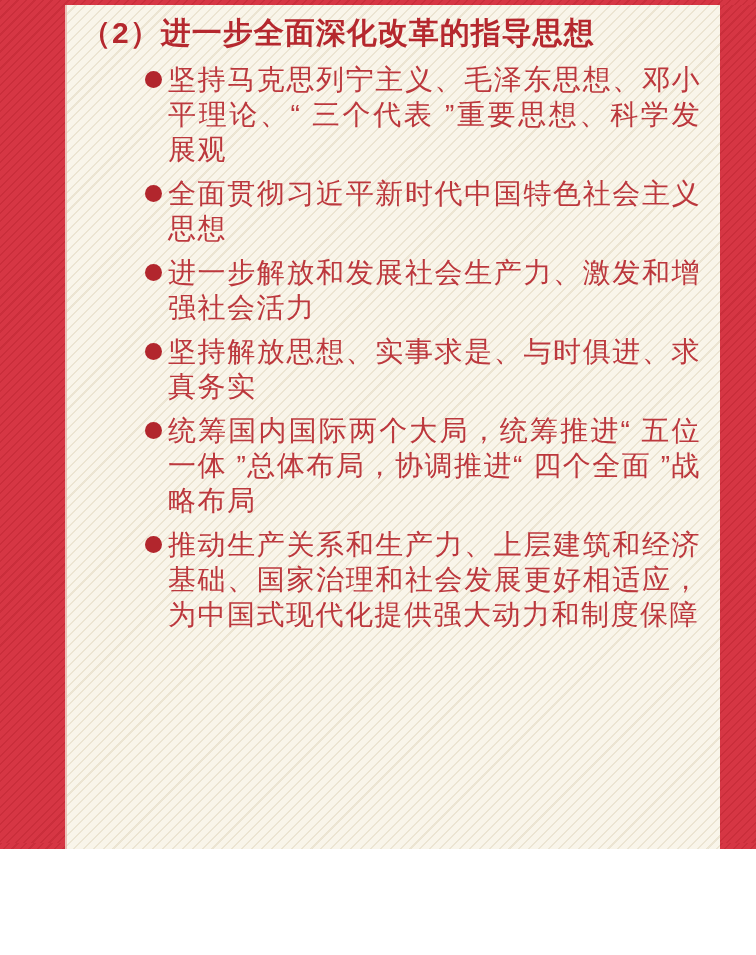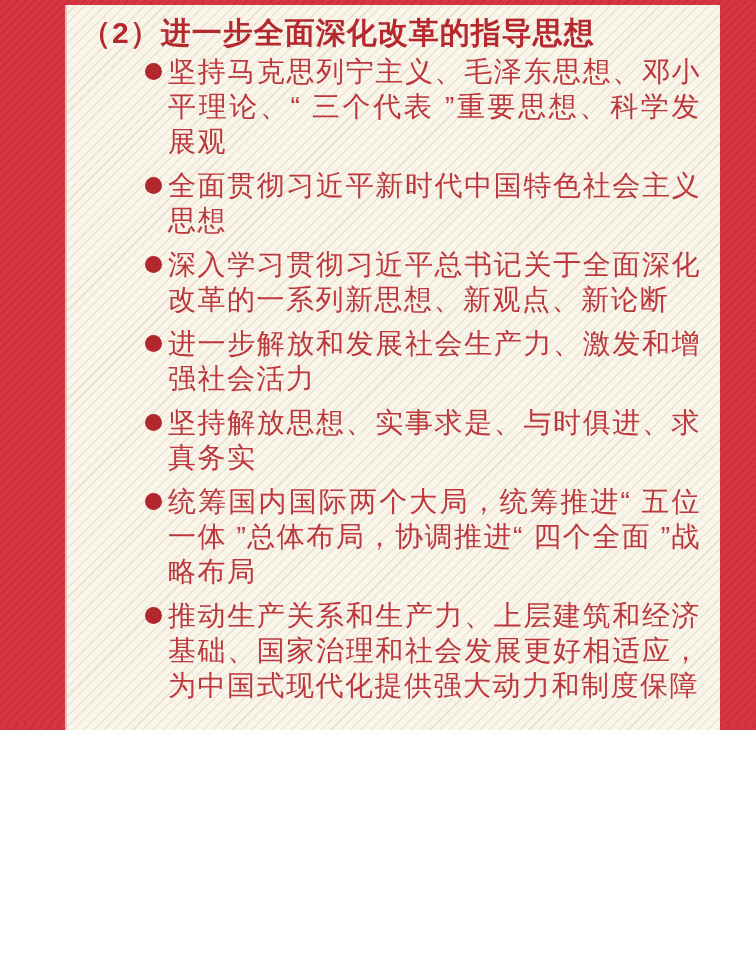--- a/index.html
+++ b/index.html
@@ -3,21 +3,21 @@
 <meta charset="utf-8">
 <style>
   html, body { margin: 0; padding: 0; }
   body {
     width: 756px; height: 955px;
     font-family: "Liberation Sans", "DejaVu Sans", sans-serif;
     overflow: hidden;
   }
   .page {
     position: relative;
-    width: 756px; height: 730px;
+    width: 756px; height: 849px;
     background: #d5303e;
     overflow: hidden;
   }
   
   .frame {
     position: absolute;
     background:
       repeating-linear-gradient(135deg,
         rgba(0,0,0,0.05) 0 1.5px,
         rgba(255,255,255,0.03) 1.5px 6px),
@@ -48,21 +48,21 @@
     font-size: 30px;
     line-height: 42px;
     font-weight: 700;
     color: #b5282e;
     letter-spacing: 1px;
     white-space: nowrap;
   }
 
   ul.points {
     list-style: none;
-    margin: 0 0 0 80px;
+    margin: 8px 0 0 80px;
     padding: 0;
     width: 556px;
   }
   ul.points li {
     position: relative;
     padding-left: 23px;
     margin-bottom: 9px;
     font-size: 28px;
     line-height: 35px;
     letter-spacing: 1.5px;
@@ -128,24 +128,20 @@
       <li>
         <span class="dot"></span>
         <span>坚持马克思列宁主义、毛泽东思想、邓小平理论、“ 三个代表 ”重要思想、科学发展观</span>
       </li>
       <li>
         <span class="dot"></span>
         <span>全面贯彻习近平新时代中国特色社会主义思想</span>
       </li>
       <li>
         <span class="dot"></span>
-        <span>深入学习贯彻习近平总书记关于全面深化改革的一系列新思想、新观点、新论断</span>
-      </li>
-      <li>
-        <span class="dot"></span>
         <span>进一步解放和发展社会生产力、激发和增强社会活力</span>
       </li>
       <li>
         <span class="dot"></span>
         <span>坚持解放思想、实事求是、与时俱进、求真务实</span>
       </li>
       <li>
         <span class="dot"></span>
         <span>统筹国内国际两个大局，统筹推进“ 五位一体 ”总体布局，协调推进“ 四个全面 ”战略布局</span>
       </li>

